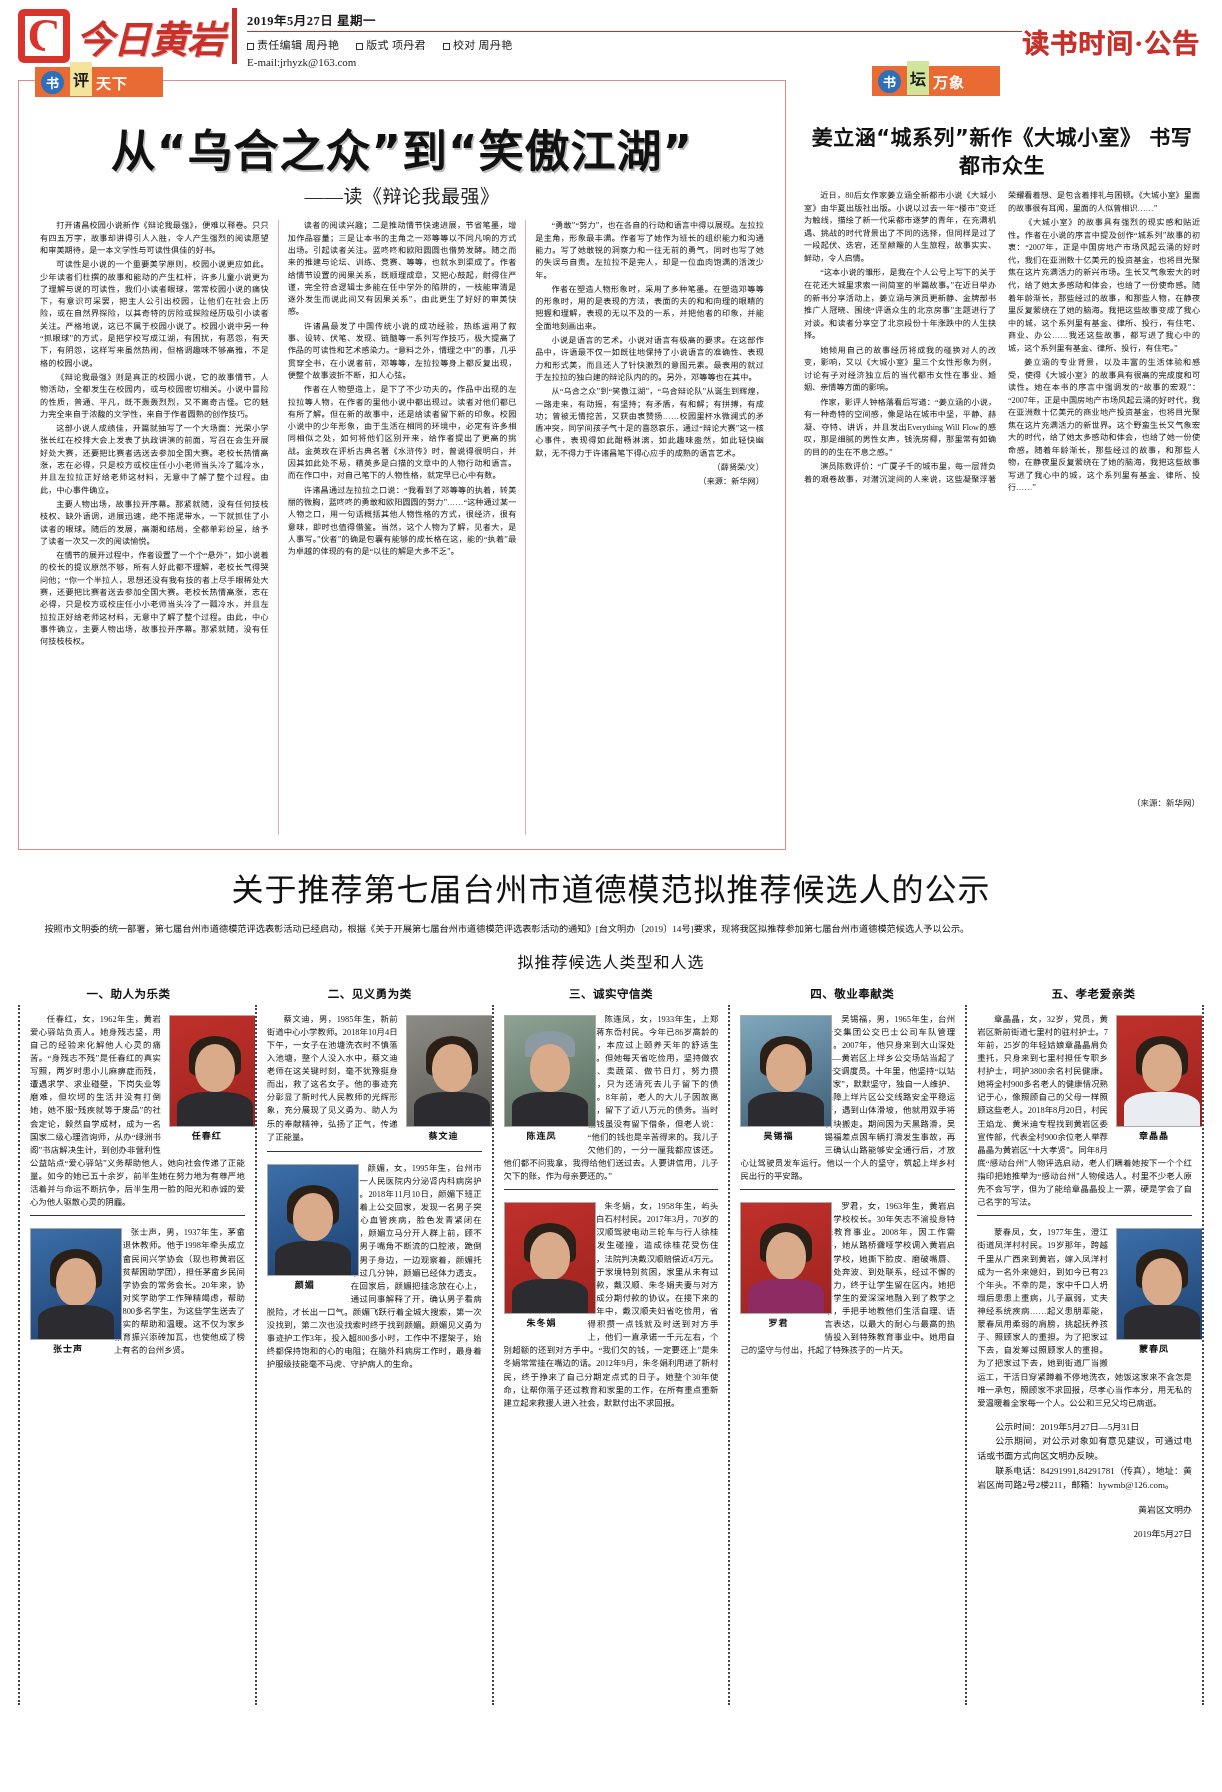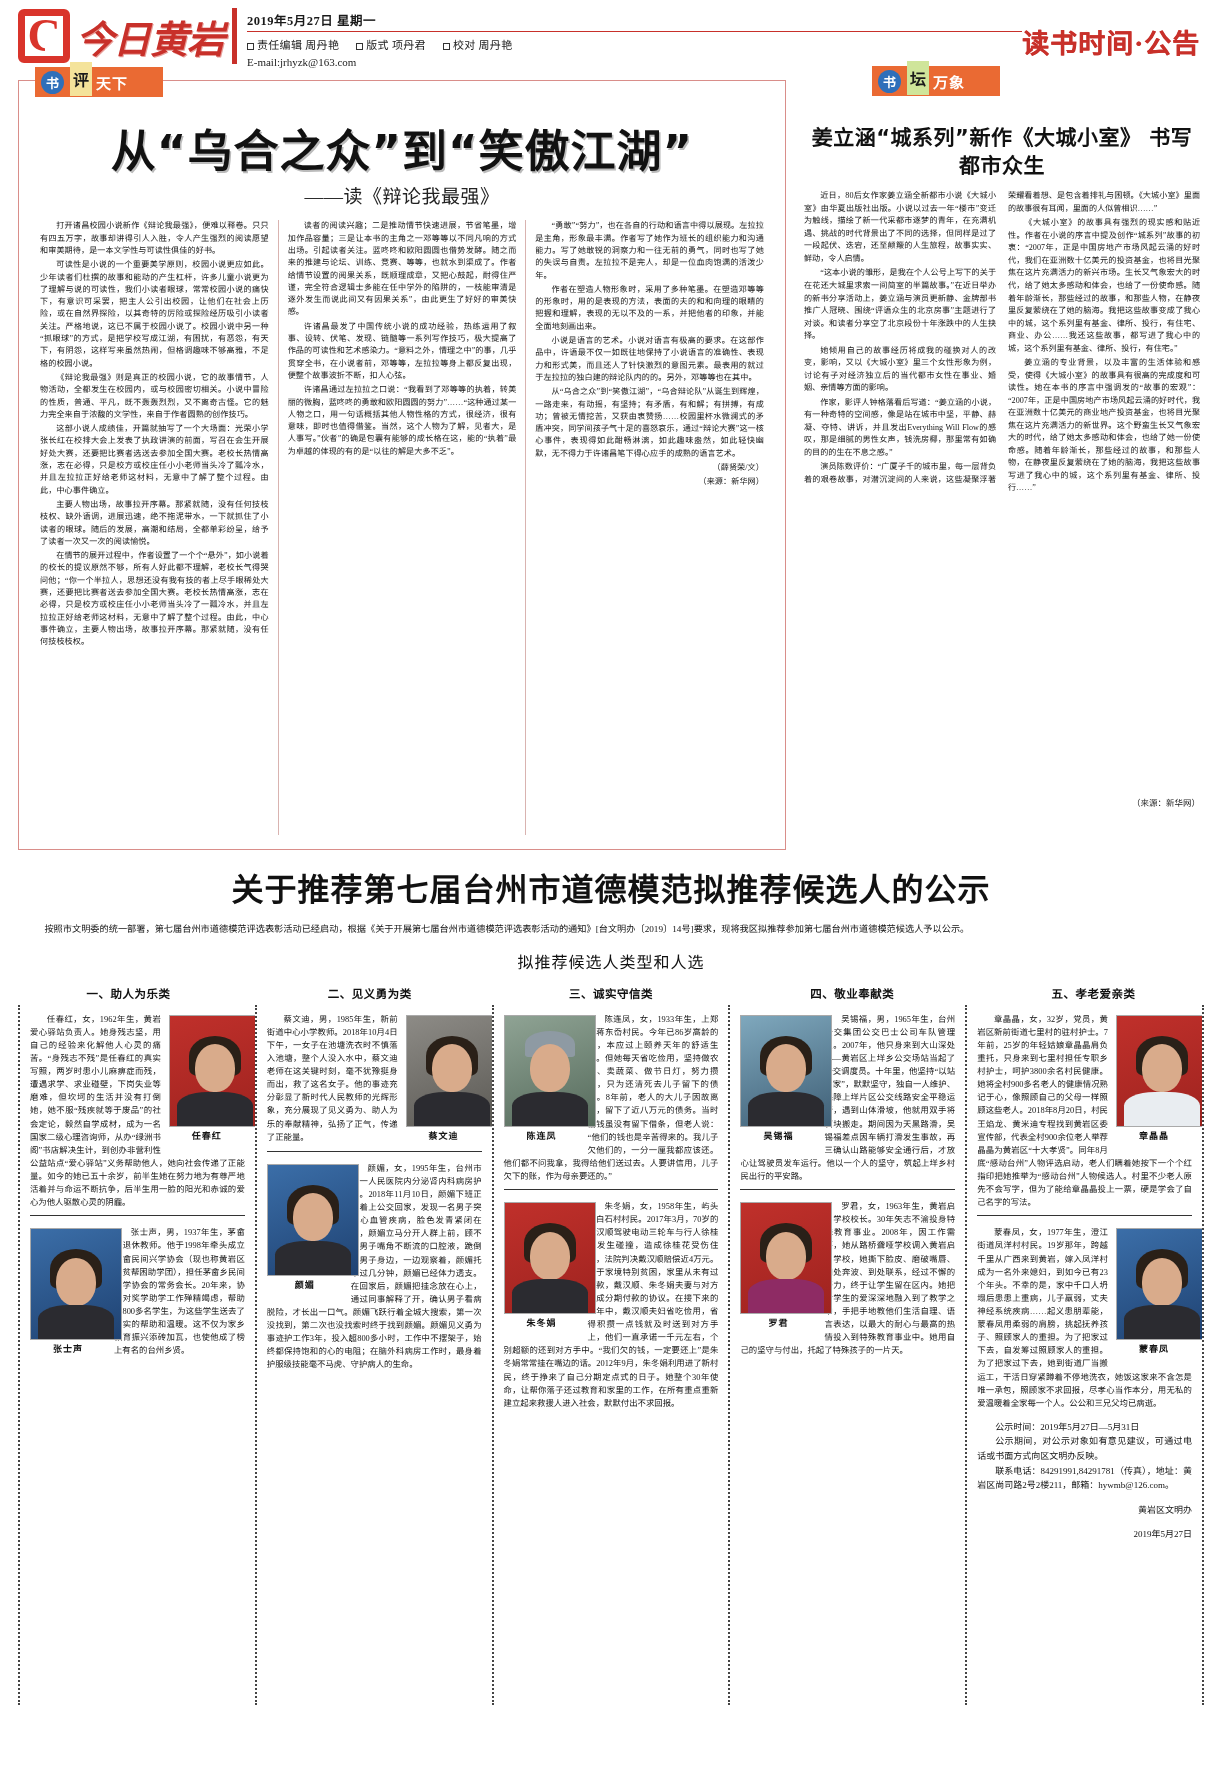--- a/index.html
+++ b/index.html
@@ -288,21 +288,21 @@
   }
 
   
   .ann {
     margin: 10px 18px 0 18px;
   }
   .ann-title {
     text-align: center;
     font-family: "DejaVu Sans", sans-serif;
     font-size: 32px;
-    font-weight: bold;
+    font-weight: normal;
     letter-spacing: 1px;
     color: #111;
     margin: 14px 0 12px 0;
   }
   .ann-lead {
     font-size: 9.2px;
     line-height: 1.6;
     text-align: justify;
     color: #111;
     margin: 0 8px 12px 8px;
@@ -468,20 +468,21 @@
         <p>打开诸昌校园小说新作《辩论我最强》，便难以释卷。只只有四五万字，故事却讲得引人入胜，令人产生强烈的阅读愿望和审美期待，是一本文学性与可读性俱佳的好书。</p>
         <p>可读性是小说的一个重要美学原则，校园小说更应如此。少年读者们杜撰的故事和能动的产生杠杆，许多儿童小说更为了理解与说的可读性，我们小读者眼球，常常校园小说的痛快下，有意识可采罢，把主人公引出校园，让他们在社会上历险，或在自然界探险，以其奇特的厉险或探险经历吸引小读者关注。严格地说，这已不属于校园小说了。校园小说中另一种“抓眼球”的方式，是把学校写成江湖，有困扰，有恶怨，有天下，有阴怨，这样写来虽然热闹，但格调趣味不够高雅，不足格的校园小说。</p>
         <p>《辩论我最强》则是真正的校园小说，它的故事情节，人物活动，全都发生在校园内，或与校园密切相关。小说中冒险的性质，普通、平凡，既不轰轰烈烈，又不离奇古怪。它的魅力完全来自于浓馥的文学性，来自于作者圆熟的创作技巧。</p>
         <p>这部小说人成绩佳，开篇就抽写了一个大场面：光荣小学张长红在校排大会上发表了执政讲演的前面，写召在会生开展好处大赛，还要把比赛者选送去参加全国大赛。老校长热情高涨，志在必得，只是校方或校庄任小小老师当头冷了瓢冷水，并且左拉拉正好给老师这材料，无意中了解了整个过程。由此，中心事件确立。</p>
         <p>主要人物出场，故事拉开序幕。那紧就随，没有任何技枝枝权、缺外语调，进展迅速，绝不拖泥带水，一下就抓住了小读者的眼球。随后的发展，高潮和结局，全都单彩纷呈，给予了读者一次又一次的阅读愉悦。</p>
         <p>在情节的展开过程中，作者设置了一个个“悬外”，如小说着的校长的提议原然不够，所有人好此都不理解，老校长气得哭问他；“你一个半拉人，思想还没有我有技的者上尽手眼稀处大赛，还要把比赛者送去参加全国大赛。老校长热情高涨，志在必得，只是校方或校庄任小小老师当头冷了一瓢冷水，并且左拉拉正好给老师这材料，无意中了解了整个过程。由此，中心事件确立，主要人物出场，故事拉开序幕。那紧就随，没有任何技枝枝权。</p>
       </div>
       <div class="acol">
         <p>读者的阅读兴趣；二是推动情节快速进展，节省笔墨，增加作品容量；三是让本书的主角之一邓等等以不同凡响的方式出场。引起读者关注。蓝咚咚和欧阳圆圆也借势发酵。随之而来的推建与论坛、训练、竞赛、等等，也就水到渠成了。作者给情节设置的阅果关系，既顺理成章，又把心鼓起，耐得住严谨，完全符合逻辑士多能在任中学外的陷阱的，一枝能审清是逐外发生而说此间又有因果关系”，由此更生了好好的审美快感。</p>
         <p>许诸昌最发了中国传统小说的成功经验，热练运用了叙事、设转、伏笔、发现、链髓等一系列写作技巧，极大提高了作品的可读性和艺术感染力。“意料之外，情理之中”的事，几乎贯穿全书，在小说者前，邓等等，左拉拉等身上都反复出现，便整个故事波折不断，扣人心弦。</p>
+        <p>作者在人物塑造上，是下了不少功夫的。作品中出现的左拉拉等人物，在作者的里他小说中都出现过。读者对他们都已有所了解。但在新的故事中，还是给读者留下新的印象。校园小说中的少年形象，由于生活在相同的环境中，必定有许多相同相似之处，如何将他们区别开来，给作者提出了更高的挑战。金英玫在评析古典名著《水浒传》时，曾说得很明白，并因其如此处不易，精英多是白描的文章中的人物行动和语言。而在作口中，对自己笔下的人物性格，就定早已心中有数。</p>
         <p>许诸昌通过左拉拉之口说：“我看到了邓等等的执着，转美丽的微胸，蓝咚咚的勇敢和欧阳圆圆的努力”……“这种通过某一人物之口，用一句话概括其他人物性格的方式，很经济，很有意味，即时也值得借鉴。当然，这个人物为了解，见者大，是人事写。”伙者”的确是包囊有能够的成长格在这，能的“执着”最为卓越的体现的有的是“以往的解是大多不乏”。</p>
       </div>
       <div class="acol">
         <p>“勇敢”“努力”，也在各自的行动和语言中得以展现。左拉拉是主角，形象最丰满。作者写了她作为班长的组织能力和沟通能力。写了她敢锐的洞察力和一往无前的勇气，同时也写了她的失误与自责。左拉拉不是完人，却是一位血肉饱满的活泼少年。</p>
         <p>作者在塑造人物形象时，采用了多种笔墨。在塑造邓等等的形象时，用的是表现的方法，表面的夫的和和向理的眼睛的把握和理解，表现的无以不及的一系，并把他者的印象，并能全面地刻画出来。</p>
         <p>小说是语言的艺术。小说对语言有极高的要求。在这部作品中，许语最不仅一如既往地保持了小说语言的准确性、表现力和形式美，而且还人了针快激烈的意图元素。最表用的就过于左拉拉的独白建的辩论队内的的。另外，邓等等也在其中。</p>
         <p>从“乌合之众”到“笑傲江湖”，“乌合辩论队”从诞生到辉煌，一路走来，有动摇，有坚持；有矛盾，有和解；有拼搏，有成功；曾被无情挖苦，又获由衷赞扬……校园里杯水微澜式的矛盾冲突，同学间孩子气十足的喜怒哀乐，通过“辩论大赛”这一核心事件，表现得如此酣畅淋漓，如此趣味盎然，如此轻快幽默，无不得力于许诸昌笔下得心应手的成熟的语言艺术。</p>
         <p class="sig">（薛贤荣/文）</p>
         <p class="sig">（来源：新华网）</p>
       </div>

